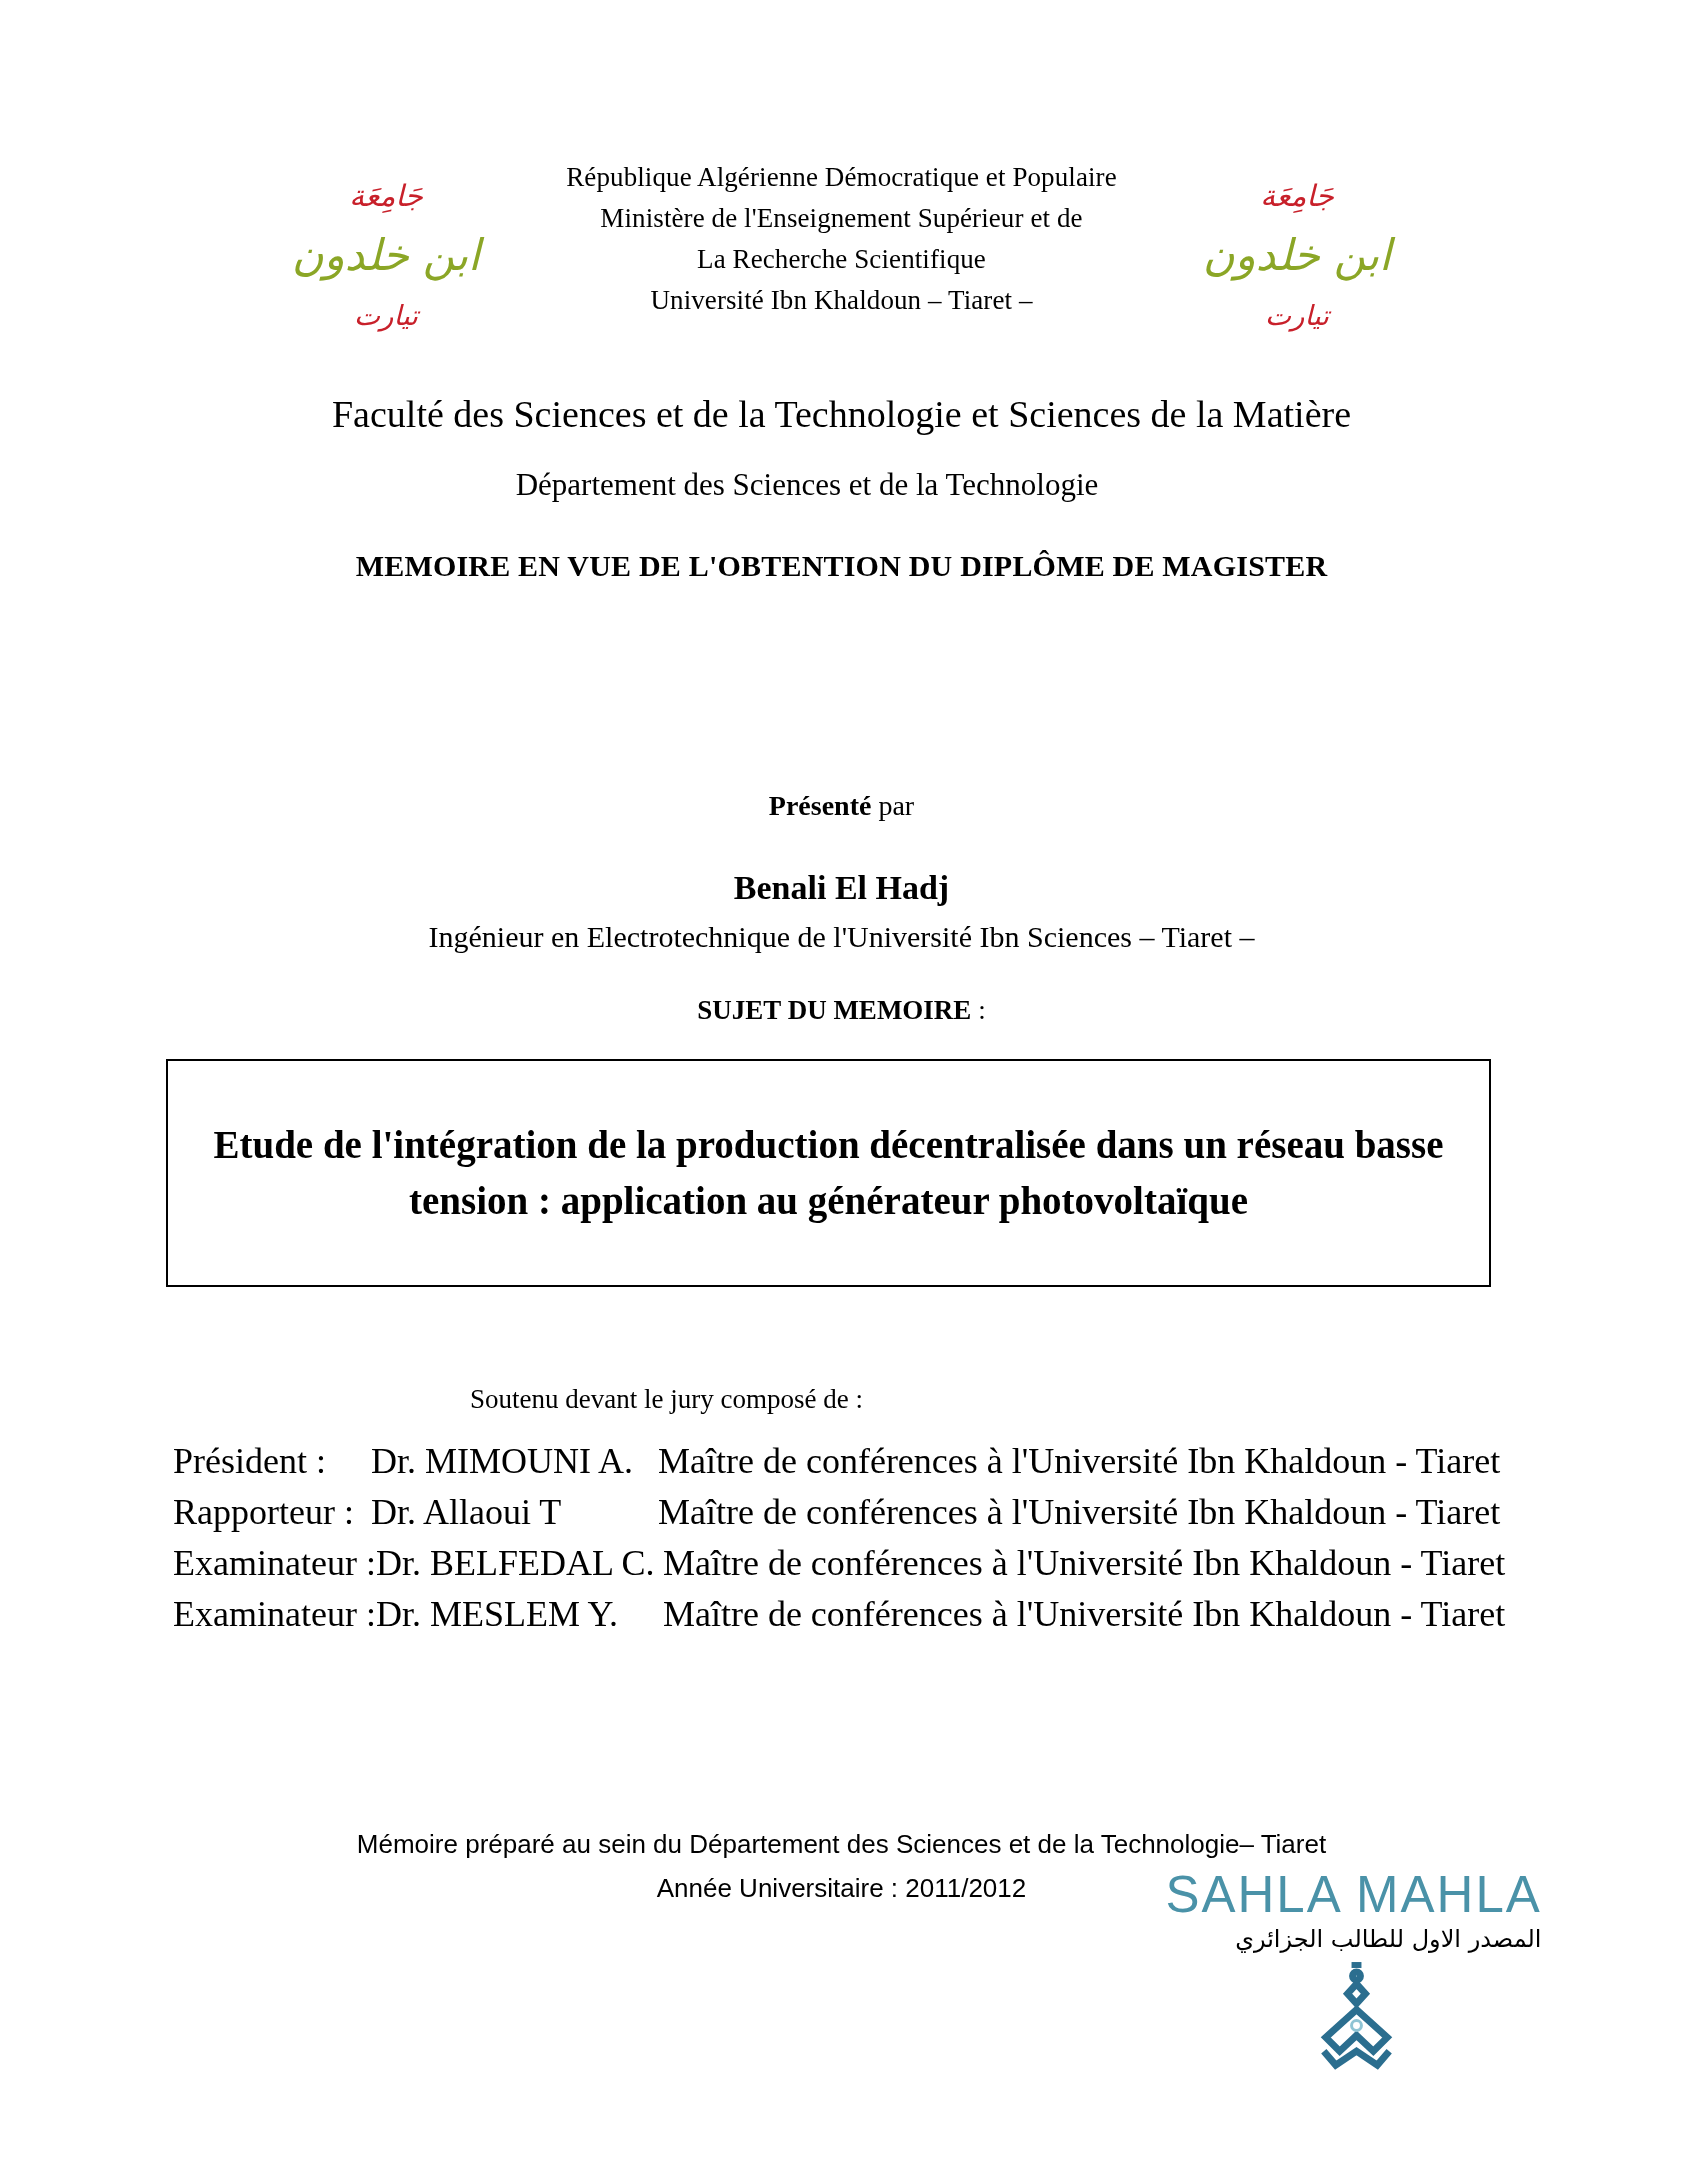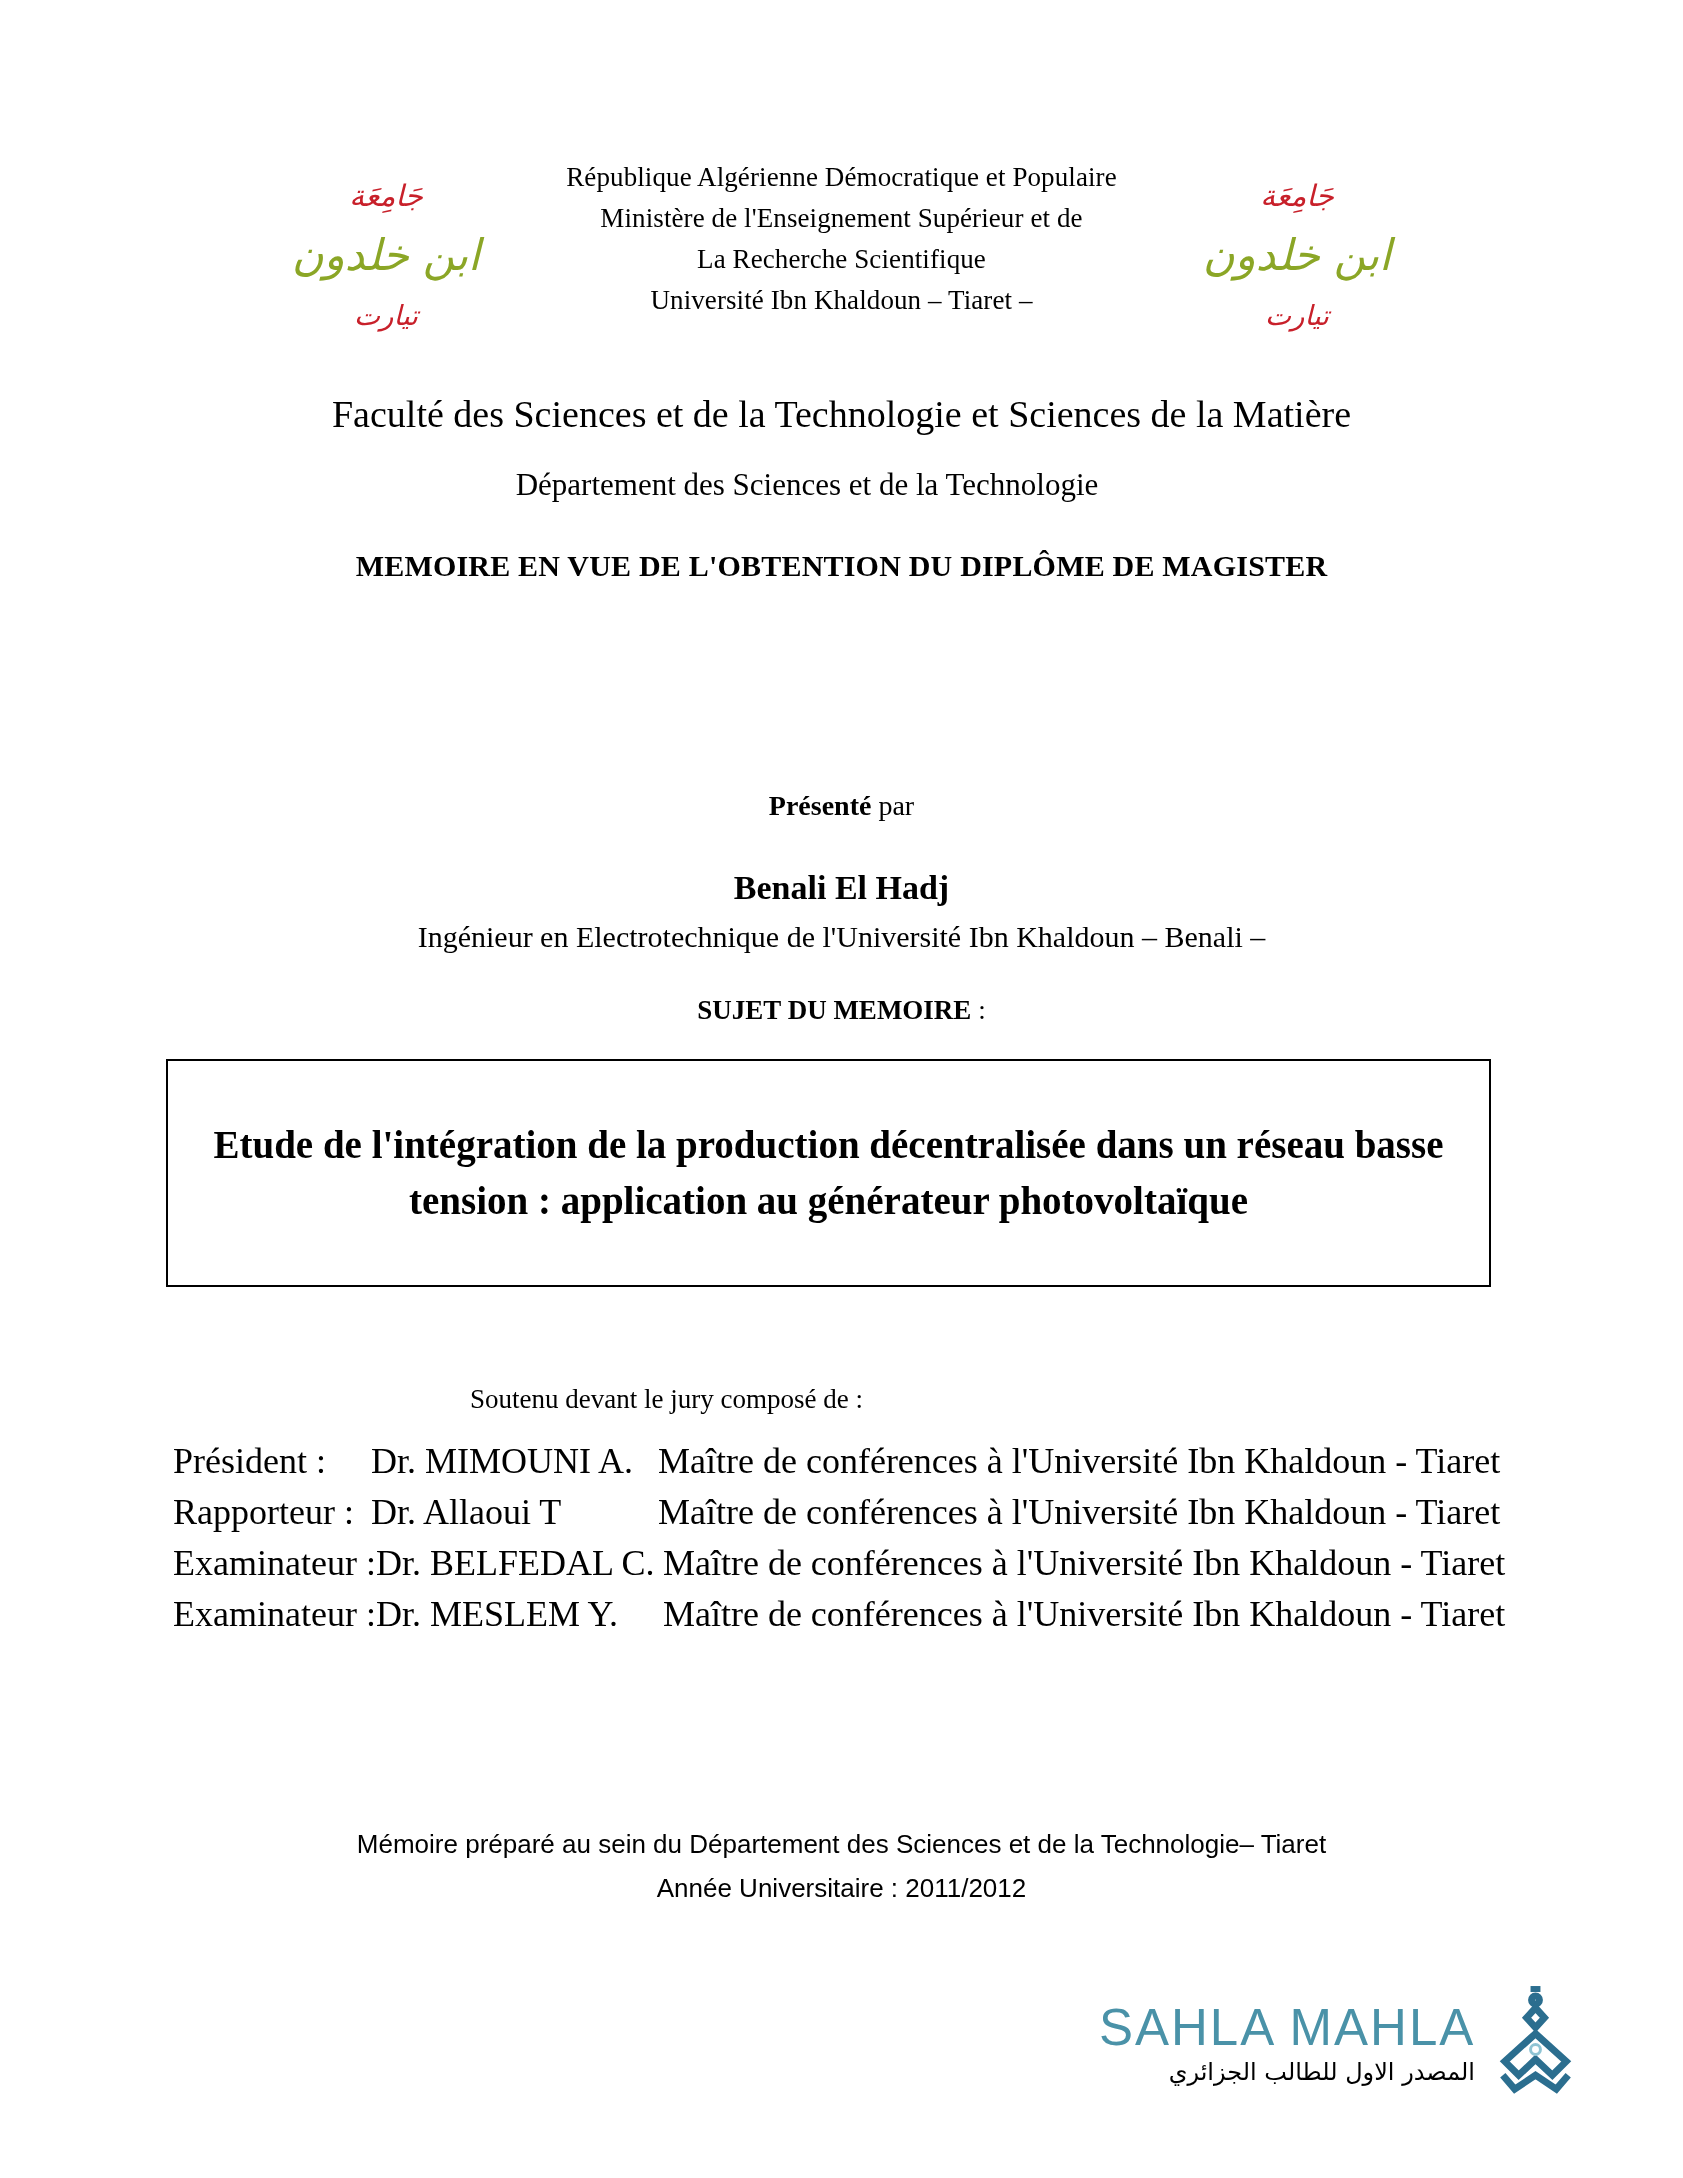--- a/index.html
+++ b/index.html
@@ -214,27 +214,28 @@
     line-height: 44px;
   }
   .footer .f2 {
     font-size: 26px;
     line-height: 44px;
   }
 
   
   .watermark {
     position: absolute;
-    top: 1965px;
+    top: 1867px;
     left: 1099px;
     width: 515px;
     height: 158px;
     display: flex;
     align-items: center;
     justify-content: flex-start;
+    flex-direction: column;
   }
   .wm-text {
     text-align: right;
     padding-right: 6px;
     width: 376px;
   }
   .wm-title {
     font-family: "Liberation Sans", "DejaVu Sans", sans-serif;
     font-size: 51px;
     letter-spacing: 2px;
@@ -287,21 +288,21 @@
 
   <div class="faculty">Faculté des Sciences et de la Technologie et Sciences de la Matière</div>
   <div class="department">Département des Sciences et de la Technologie</div>
 
   <div class="diploma">MEMOIRE EN VUE DE L'OBTENTION DU DIPLÔME DE MAGISTER</div>
 
 
   <div class="presented"><span class="lead">Présenté</span><span> par</span></div>
 
   <div class="author">Benali El Hadj</div>
-  <div class="author-sub">Ingénieur en Electrotechnique de l'Université Ibn Khaldoun – Benali –</div>
+  <div class="author-sub">Ingénieur en Electrotechnique de l'Université Ibn Sciences – Tiaret –</div>
 
   <div class="subject-label"><span class="lead">SUJET DU MEMOIRE</span><span> :</span></div>
 
   <div class="title-box">
     <div class="title-text">Etude de l'intégration de la production décentralisée dans un réseau basse tension : application au générateur photovoltaïque</div>
   </div>
 
   <div class="jury-intro">Soutenu devant le jury composé de :</div>
 
   <div class="jury-table">

